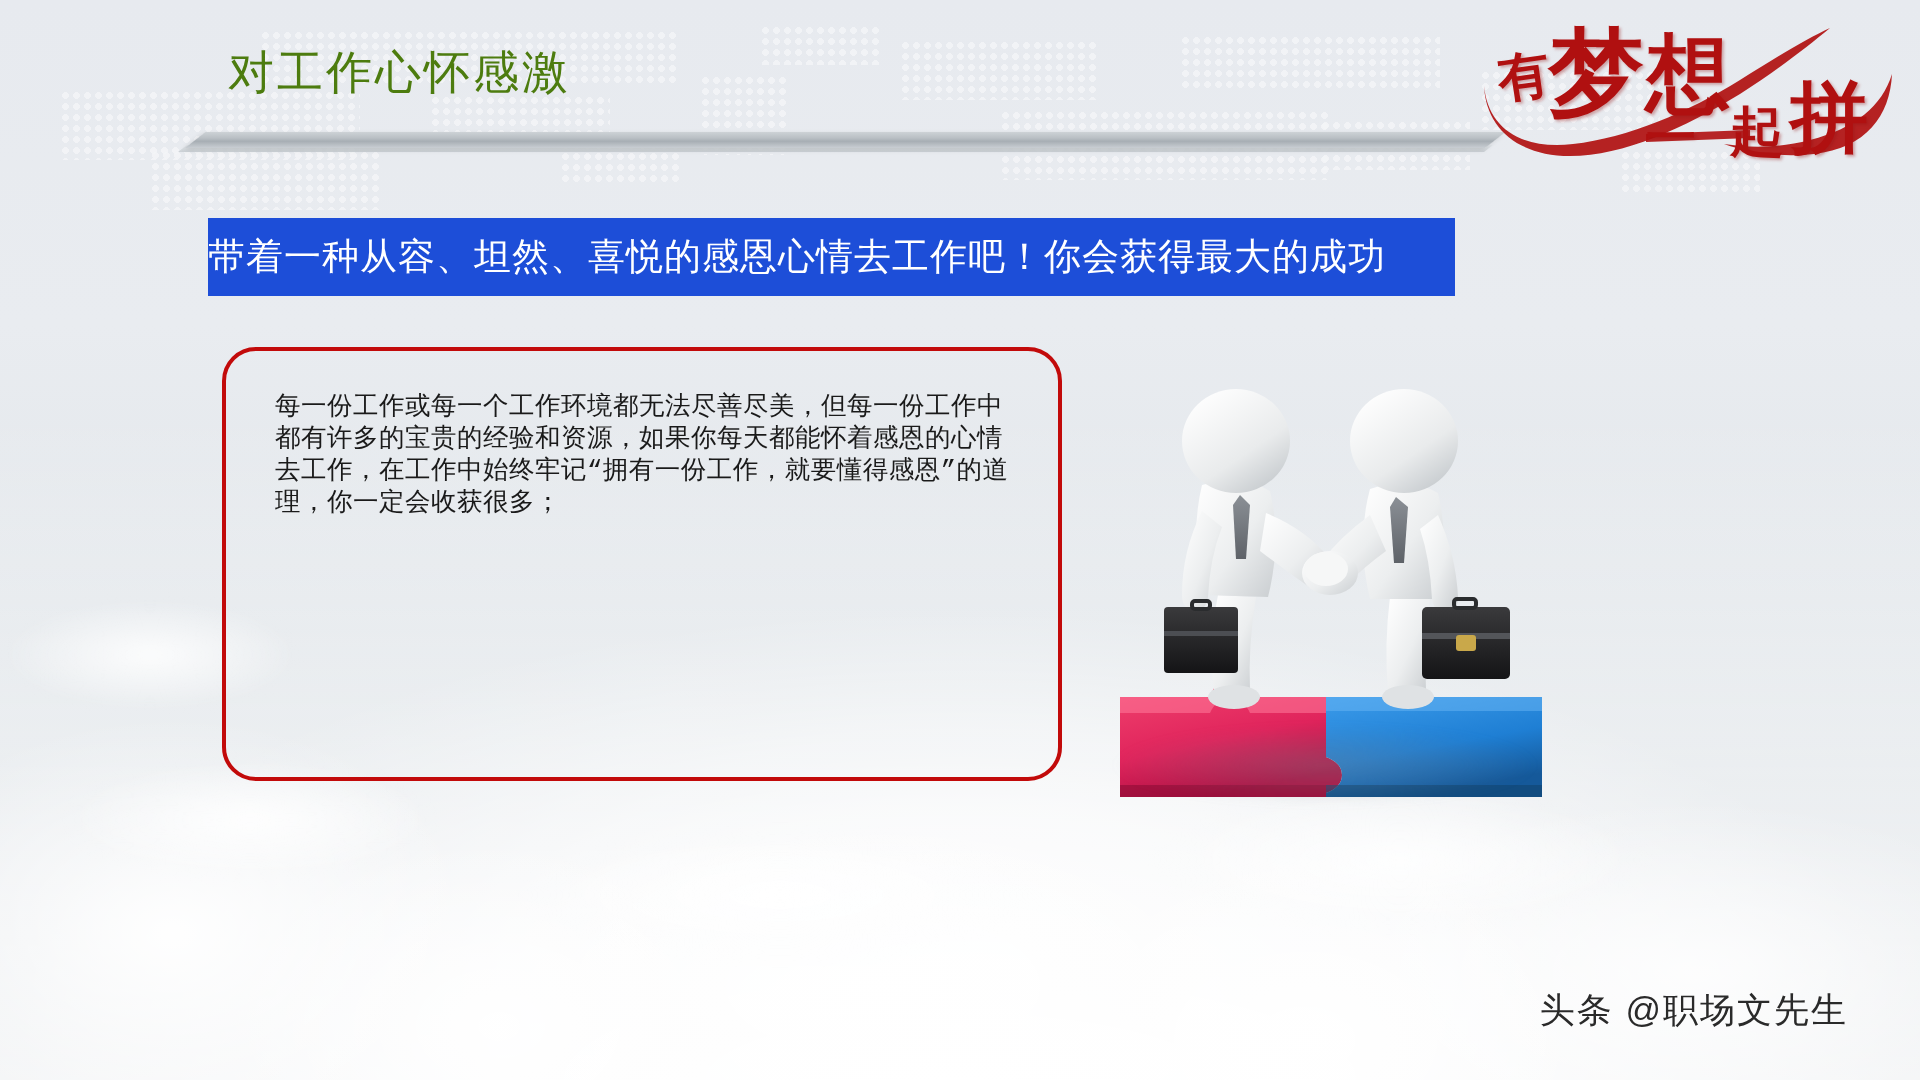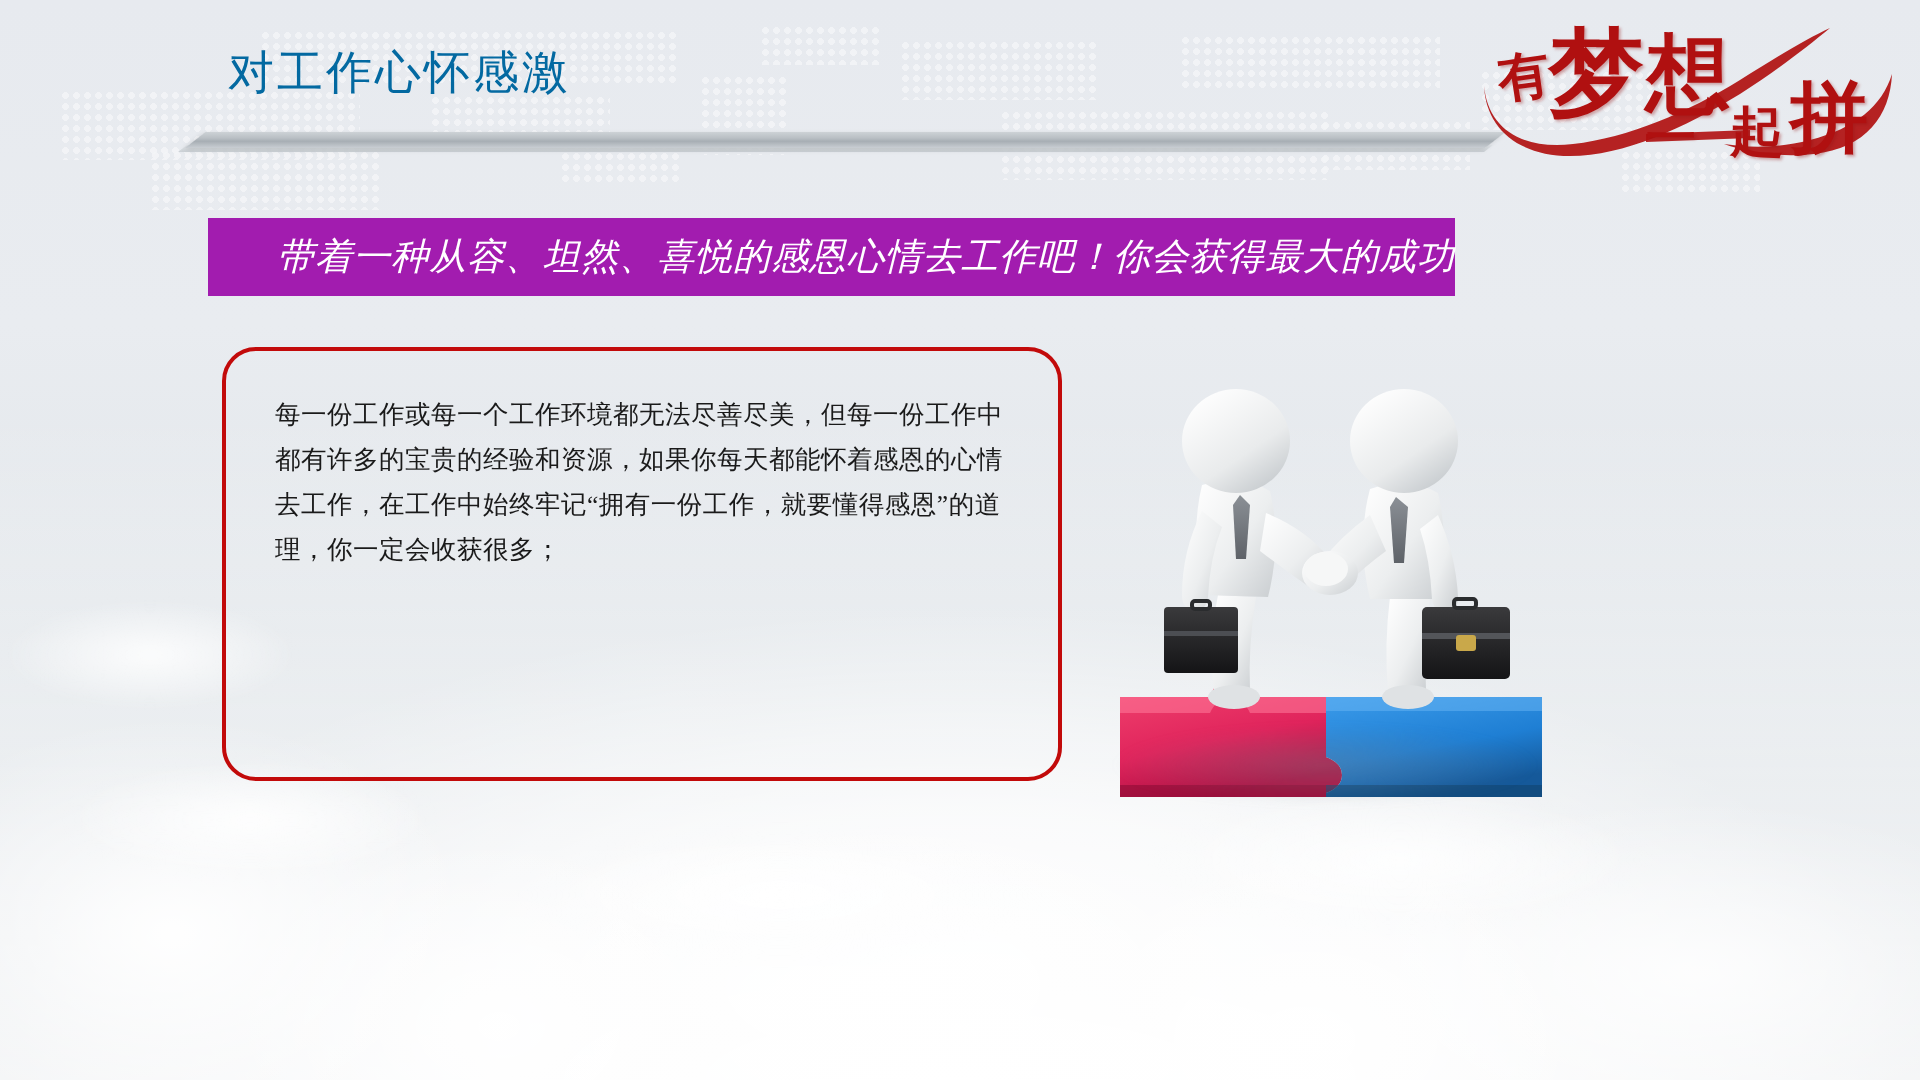--- a/index.html
+++ b/index.html
@@ -41,21 +41,21 @@
   .dotmap .blob{
     position:absolute;
     background-image:radial-gradient(circle, rgba(255,255,255,0.95) 42%, rgba(255,255,255,0) 46%);
     background-size:11px 11px;
     opacity:0.9;
   }
 
   
   .title{
     position:absolute;left:228px;top:42px;
-    font-size:46px;color:#0369a1;letter-spacing:3px;
+    font-size:46px;color:#4d7c0f;letter-spacing:3px;
     font-family:"Liberation Sans","DejaVu Sans",sans-serif;
     white-space:nowrap;
   }
   
   .title-bar{
     position:absolute;left:185px;top:132px;width:1300px;height:16px;
     background:linear-gradient(180deg,#cdd2d6 0%,#b9bfc4 38%,#a7aeb4 58%,#c9ced3 100%);
     transform:skewX(-52deg);
     transform-origin:left bottom;
     box-shadow:0 2px 4px rgba(0,0,0,0.12);
@@ -78,38 +78,38 @@
   .lc-you{left:20px;top:38px;font-size:52px;transform:rotate(-8deg);}
   .lc-meng{left:70px;top:6px;font-size:96px;}
   .lc-xiang{left:168px;top:14px;font-size:84px;}
   .lc-yi{left:168px;top:100px;font-size:50px;}
   .lc-qi{left:252px;top:92px;font-size:54px;}
   .lc-pin{left:312px;top:62px;font-size:78px;}
 
   
   .banner{
     position:absolute;left:208px;top:218px;width:1247px;height:78px;
-    background:#a21caf;
-    display:flex;align-items:center;justify-content:flex-end;font-style:italic;
+    background:#1d4ed8;
+    display:flex;align-items:center;justify-content:flex-start;
   }
   .banner-text{
     color:#ffffff;font-size:37px;letter-spacing:1px;white-space:nowrap;
     font-family:"Liberation Sans","DejaVu Sans",sans-serif;
   }
 
   
   .textbox{
     position:absolute;left:222px;top:347px;width:840px;height:434px;
     border:4px solid #c20a0a;border-radius:34px;
     box-sizing:border-box;
   }
   .body-text{
     position:absolute;left:275px;top:392px;width:740px;
-    font-size:25.5px;line-height:45px;color:#1a1a1a;letter-spacing:0.5px;
-    font-family:Liberation Serif, serif;
+    font-size:25.5px;line-height:32px;color:#1a1a1a;letter-spacing:0.5px;
+    font-family:Liberation Mono, monospace;
   }
   .body-text p{margin:0;}
 
   
   .illus{position:absolute;left:1090px;top:345px;width:480px;height:470px;}
   .shadow-ground{
     position:absolute;left:20px;top:380px;width:430px;height:80px;
     background:radial-gradient(ellipse at center, rgba(120,130,140,0.35) 0%, rgba(120,130,140,0) 70%);
     filter:blur(5px);
   }
@@ -267,14 +267,15 @@
         </g>
       </g>
 
       <g>
         <ellipse cx="240" cy="228" rx="28" ry="22" fill="url(#fig)"></ellipse>
         <ellipse cx="236" cy="224" rx="22" ry="17" fill="#f6f7f7"></ellipse>
       </g>
     </svg>
   </div>
 
+  <div class="watermark">头条 @职场文先生</div>
 
 </div>
 
 </body></html>

